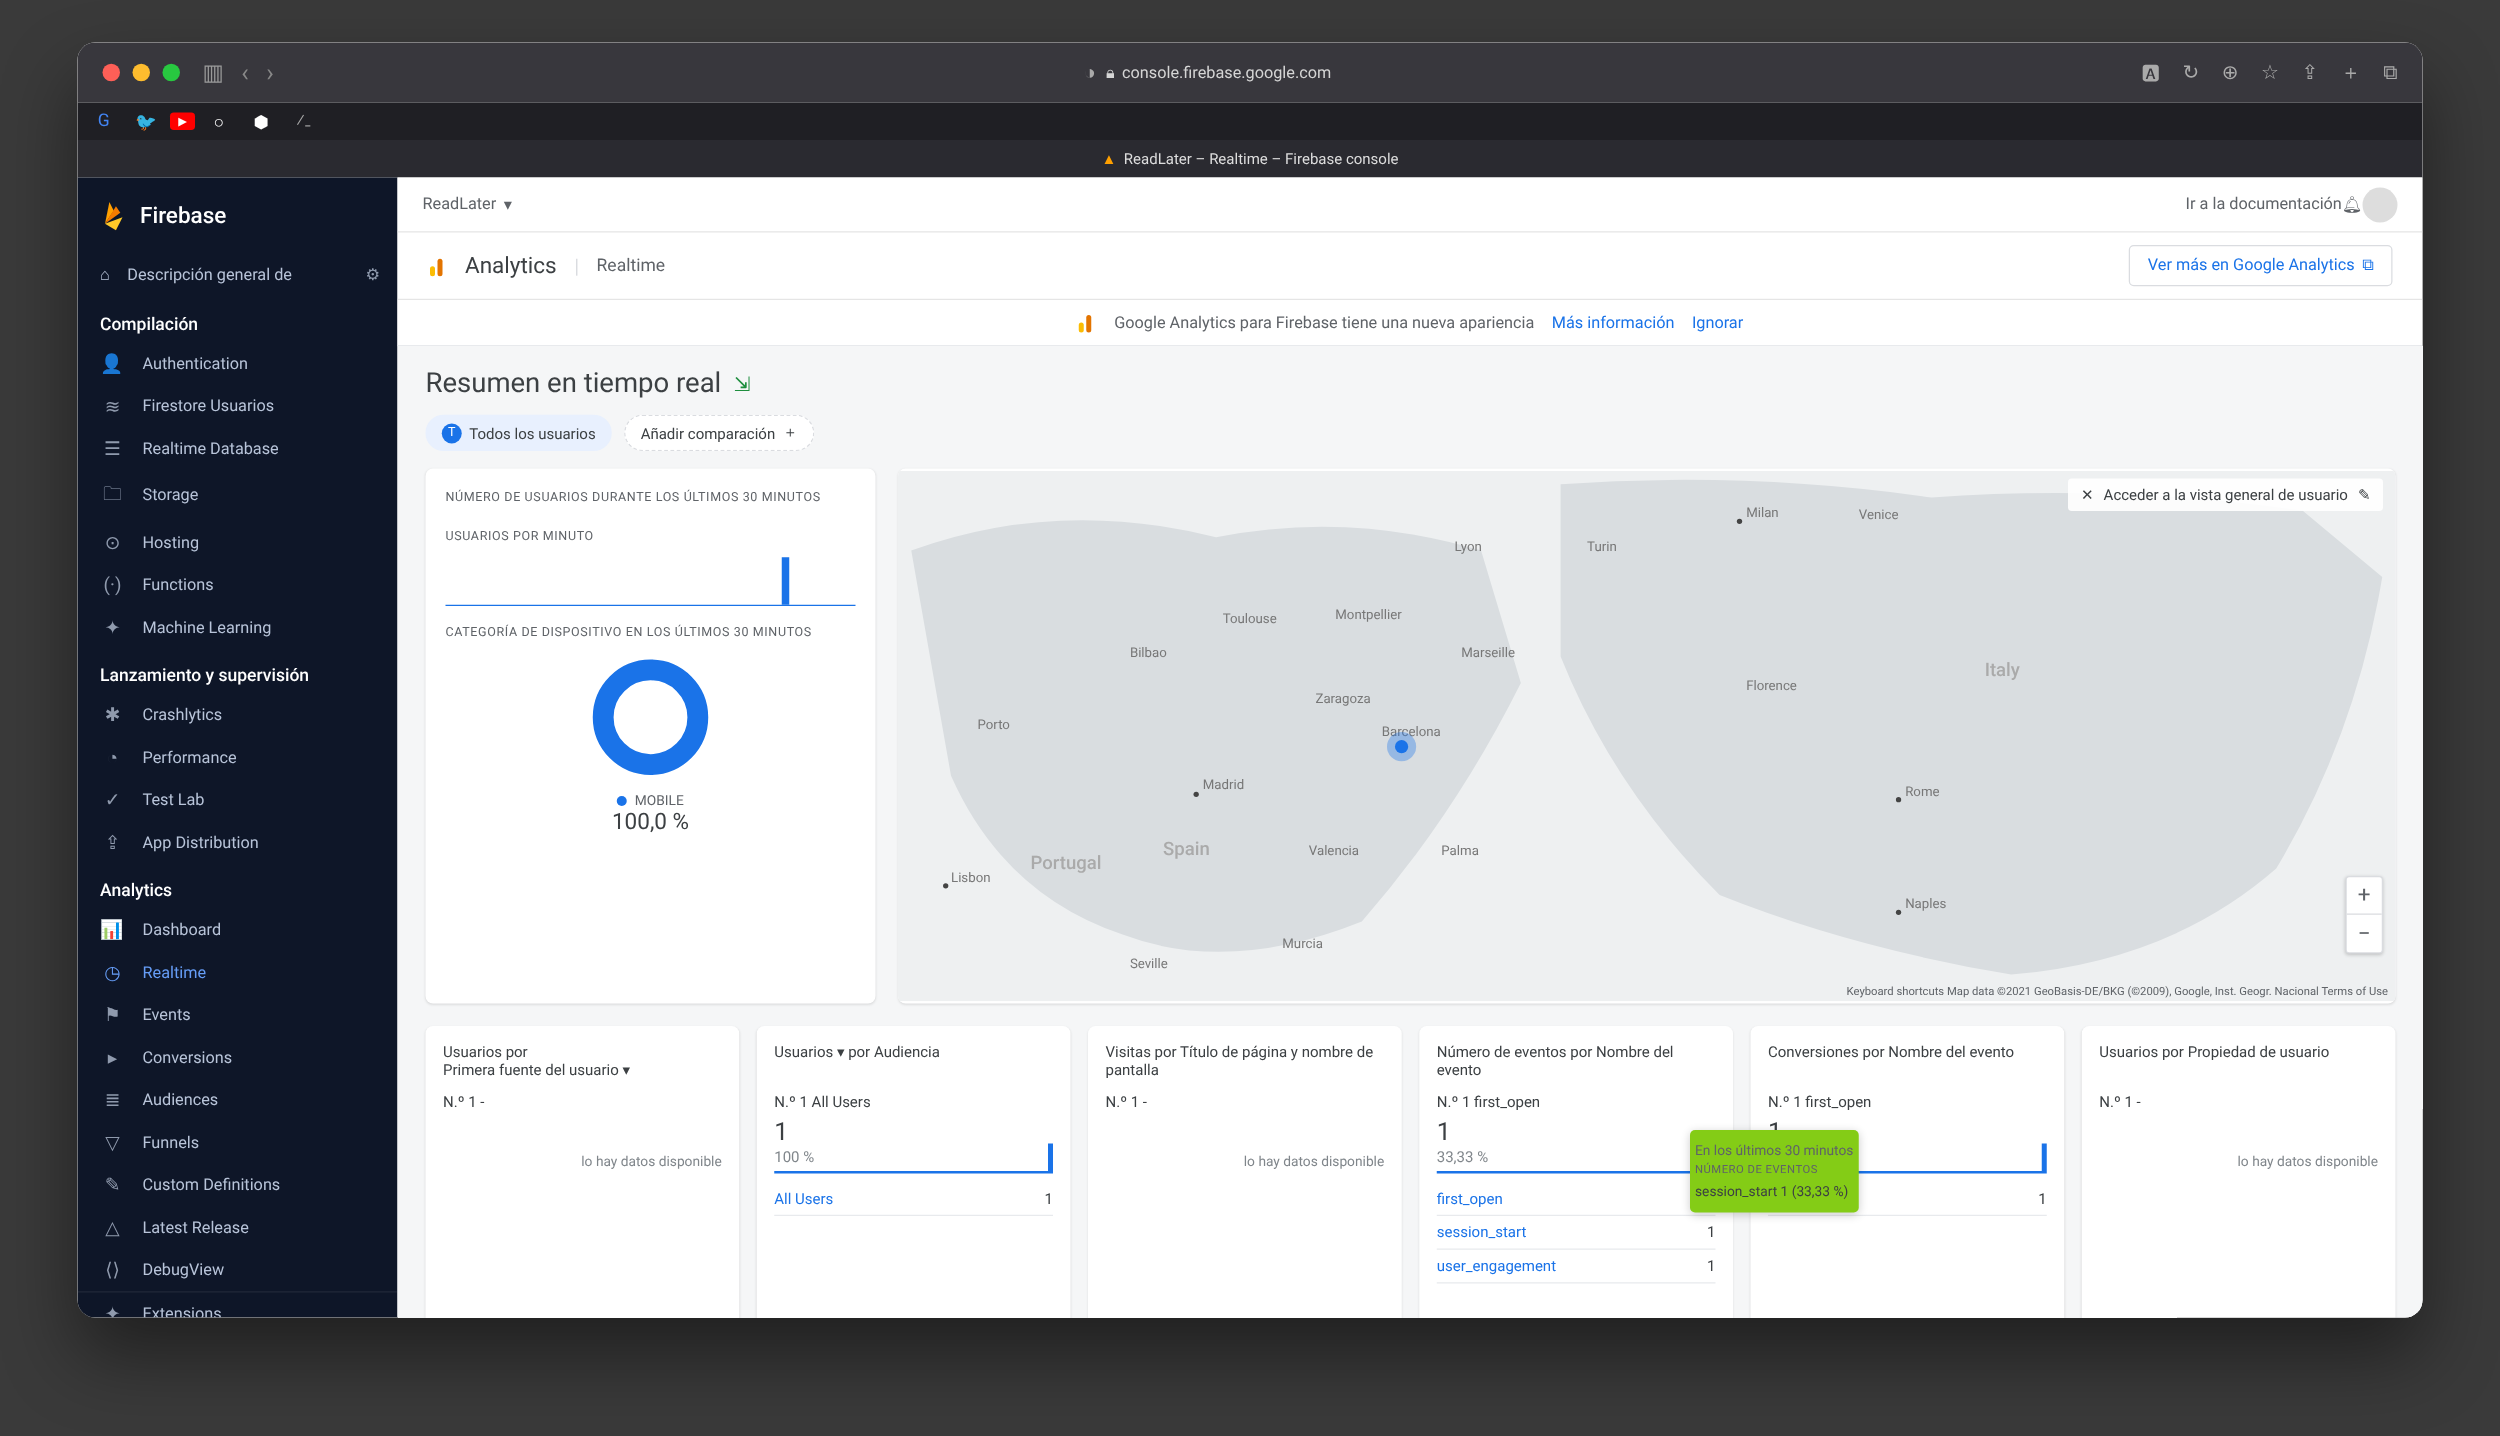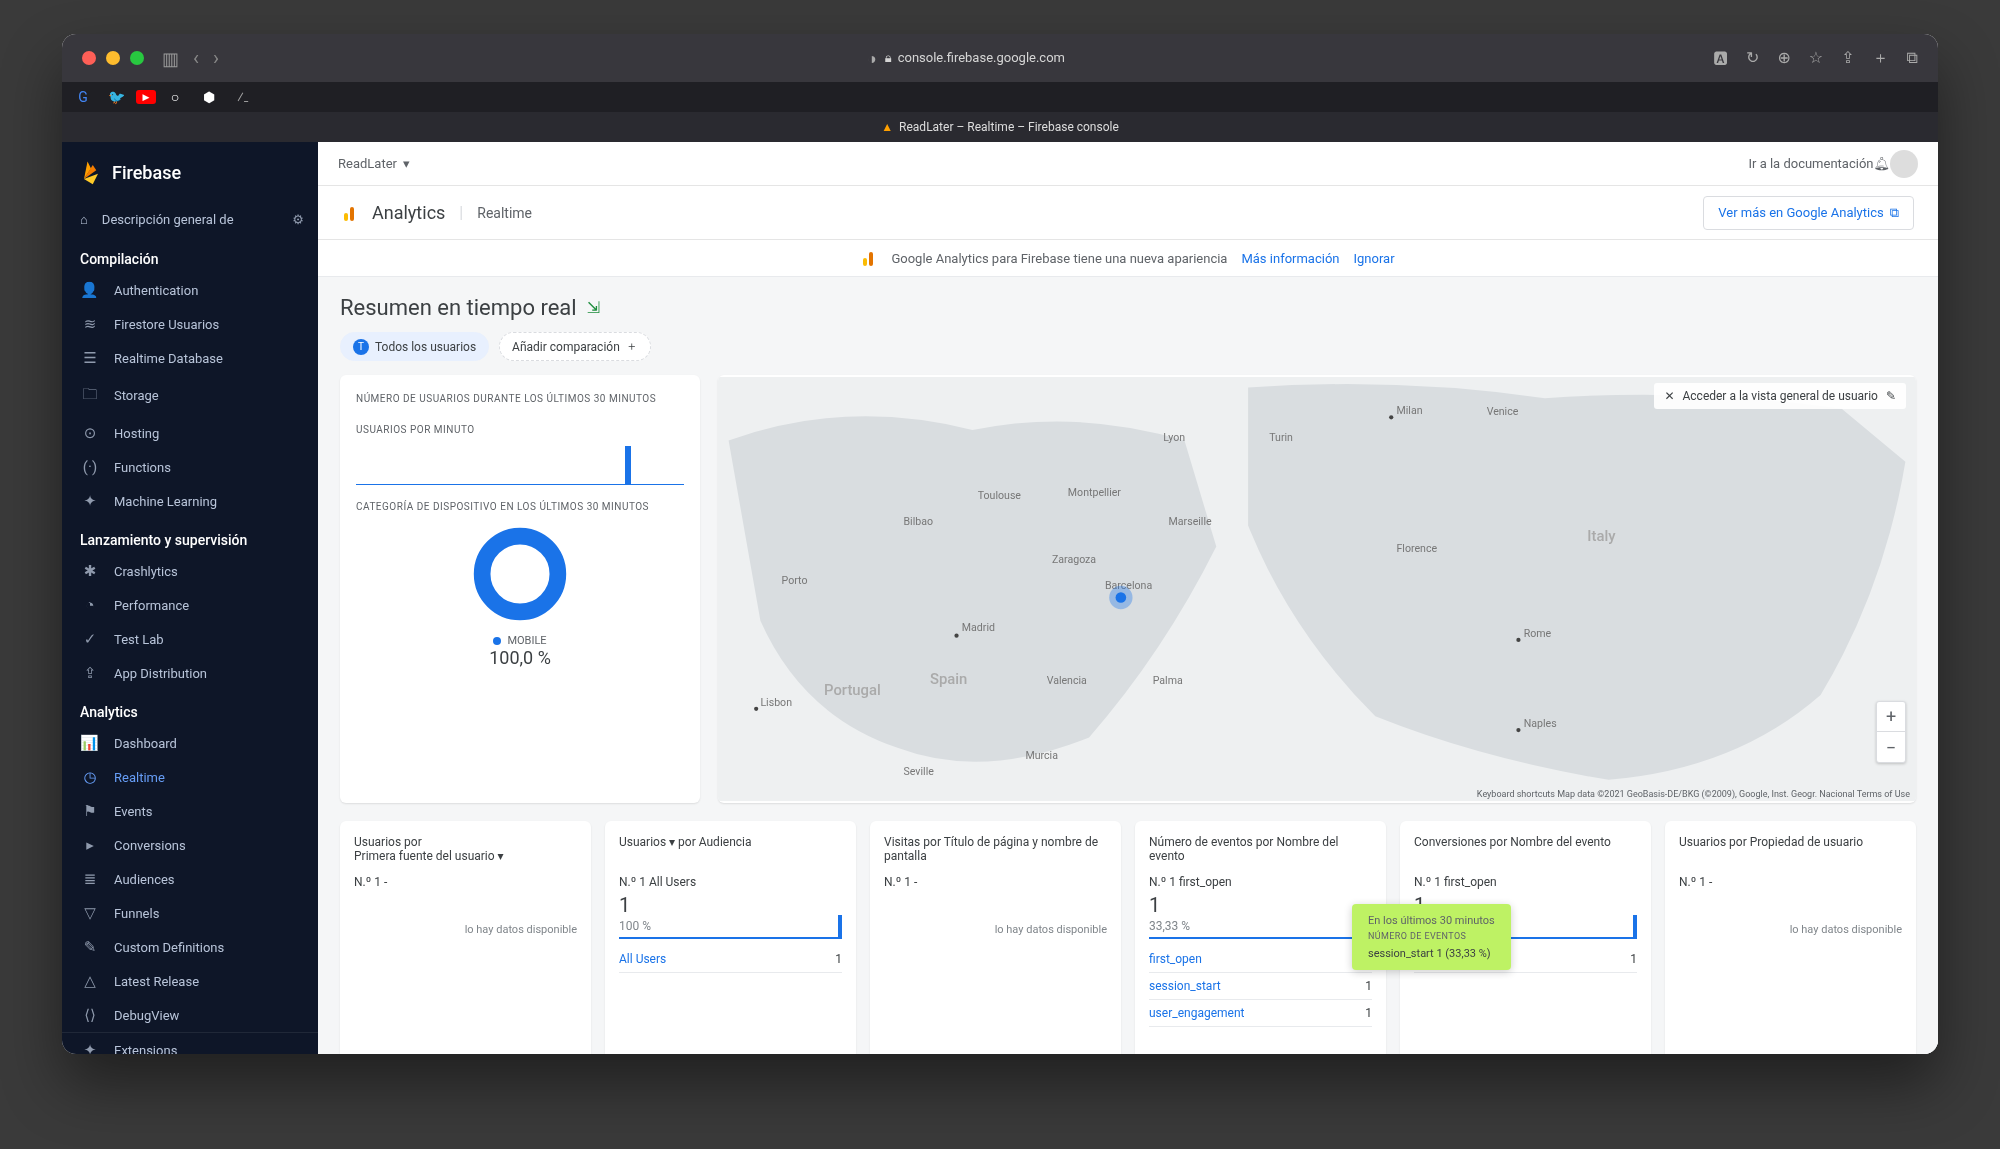--- a/index.html
+++ b/index.html
@@ -75,21 +75,21 @@
 .mini-card{background:#fff;border-radius:6px;box-shadow:0 1px 2px rgba(0,0,0,.1);padding:14px;min-height:300px;display:flex;flex-direction:column;font-size:12px;color:#3c4043}
 .mc-title{font-size:12px;color:#3c4043;margin-bottom:10px;min-height:30px}
 .mc-rank{font-size:12px;color:#3c4043;margin-bottom:4px}
 .mc-big{font-size:20px;margin-bottom:2px}
 .mc-sub{font-size:12px;color:#80868b;border-bottom:2px solid #1a73e8;padding-bottom:4px;display:inline-block;margin-bottom:1px;min-width:120px;position:relative}
 .mc-sub::after{content:"";position:absolute;right:0;bottom:0;width:4px;height:22px;background:#1a73e8}
 .mc-empty{color:#80868b;text-align:right;margin-top:30px;font-size:11px}
 .mc-list{margin-top:6px}
 .mc-item{display:flex;justify-content:space-between;padding:6px 0;border-bottom:1px solid #e8eaed;font-size:12px}
 .mc-item .name{color:#1a73e8}
-.tooltip{position:absolute;background:#bef264;border-radius:4px;box-shadow:0 2px 8px rgba(0,0,0,.2);padding:10px 16px;font-size:11px;color:#5f6368;z-index:50}
+.tooltip{position:absolute;background:#84cc16;border-radius:4px;box-shadow:0 2px 8px rgba(0,0,0,.2);padding:10px 4px;font-size:11px;color:#5f6368;z-index:50}
 .tooltip .tt-head{margin-bottom:4px}
 .tooltip .tt-sub{font-size:9px;letter-spacing:.4px;text-transform:uppercase;margin-bottom:6px}
 .tooltip .tt-row{color:#3c4043}
 .ga-icon{display:inline-block;width:16px;height:16px;position:relative}
 .ga-icon::before,.ga-icon::after{content:"";position:absolute;bottom:0;width:4px;border-radius:2px}
 .ga-icon::before{left:2px;height:8px;background:#fbbc04}
 .ga-icon::after{left:8px;height:14px;background:#e37400}
 </style>
 </head>
 <body>

